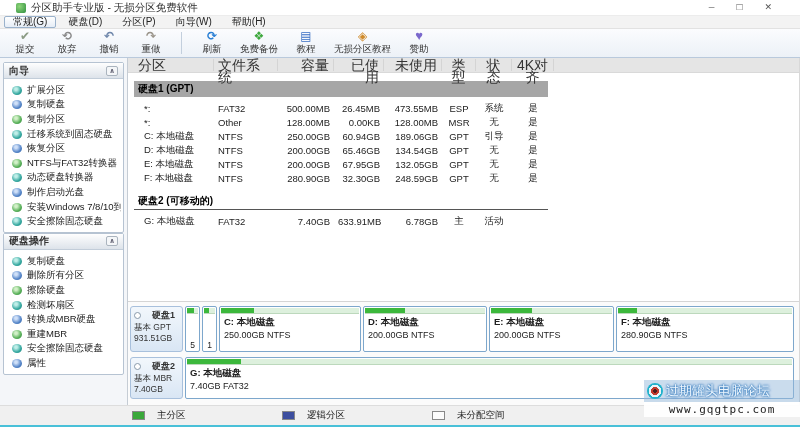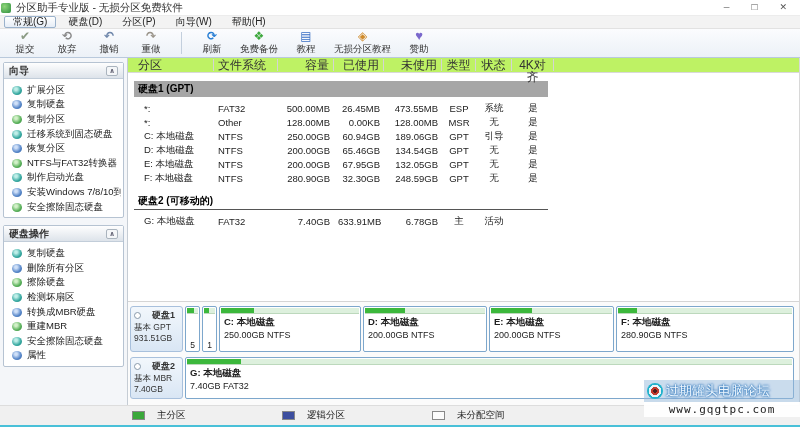--- a/index.html
+++ b/index.html
@@ -1,21 +1,21 @@
 <!DOCTYPE html>
 <html><head>
 <meta charset="utf-8">
 <style>
   *{box-sizing:border-box}
   html,body{margin:0;padding:0}
   body{width:800px;height:427px;overflow:hidden;position:relative;background:#fff;
        font-family:"Liberation Sans","DejaVu Sans",sans-serif;font-size:10.5px;color:#222}
 
   
-  .titlebar{height:16px;display:flex;align-items:center;padding:0 1px;background:#fff;border-bottom:1px solid #ececec}
+  .titlebar{height:16px;display:flex;align-items:center;padding:0 16px;background:#fff;border-bottom:1px solid #ececec}
   .app-icon{width:10px;height:10px;border-radius:2px;margin-right:5px;
             background:radial-gradient(circle at 35% 35%,#8fd67a,#2f8f3f)}
   .title{font-size:10.5px;color:#333;white-space:nowrap}
   .winctl{margin-left:auto;display:flex;gap:22px;padding-right:12px;color:#555;font-size:10px;line-height:10px}
   .wbtn{cursor:default}
   .ic-min::before{content:"─";font-size:8px}
   .ic-max::before{content:"□";font-size:10px}
   .ic-close::before{content:"✕";font-size:9px}
 
   
@@ -35,36 +35,36 @@
   .ic-refresh::before{content:"⟳";color:#2a7fd4;font-weight:bold}
   .ic-backup::before{content:"❖";color:#3da83d}
   .ic-tutorial::before{content:"▤";color:#3a6fc4}
   .ic-ptutorial::before{content:"◈";color:#d08a2a}
   .ic-heart::before{content:"♥";color:#7a68cc;font-size:13px}
 
   
   .main{display:flex;height:347px}
 
   
-  .sidebar{width:128px;flex:0 0 auto;background:#f4f6f9;border-right:1px solid #c5ccd4;padding:4px 3px;display:flex;flex-direction:column;gap:7px}
+  .sidebar{width:128px;flex:0 0 auto;background:#f4f6f9;border-right:1px solid #c5ccd4;padding:4px 3px;display:flex;flex-direction:column;}
   .panel{border:1px solid #b6c3d2;background:#fff;border-radius:2px}
   .phead{height:16px;display:flex;align-items:center;background:linear-gradient(#fefefe,#dde3ea);border-bottom:1px solid #c2cdd9;padding:0 5px;font-weight:bold;font-size:10px;color:#333}
   .pchev{margin-left:auto;font-size:7px;color:#667;border:1px solid #aab4be;border-radius:2px;padding:0 2px;line-height:8px;background:#f4f6f8}
   .pchev::before{content:"∧"}
   .pitems{padding:4px 2px 3px 2px}
   .pitem{display:flex;align-items:center;gap:5px;height:14.6px;padding-left:6px;font-size:9.5px;white-space:nowrap;overflow:hidden}
   .disk-ic{width:10px;height:9px;border-radius:50%;flex:0 0 auto;
            background:radial-gradient(circle at 40% 35%,#bfeee8 15%,#35a8a0 60%,#1f7f78)}
   .pitem:nth-child(3n+2) .disk-ic{background:radial-gradient(circle at 40% 35%,#cfe0f8 15%,#5585c8 60%,#2f5fa0)}
   .pitem:nth-child(3n) .disk-ic{background:radial-gradient(circle at 40% 35%,#d2f0c8 15%,#58b058 60%,#2f8040)}
 
   
   .content{flex:1;display:flex;flex-direction:column;background:#fff;border-right:1px solid #d8d8d8;position:relative}
   .tablewrap{height:244px;border-bottom:1px solid #d5d5d5;overflow:hidden}
-  .thead{display:flex;height:15px;align-items:center;background:#bef264;border-bottom:1px solid #d9d9d9;font-size:12px;color:#333;padding-left:6px}
+  .thead{display:flex;height:15px;align-items:center;background:#e5e5e5;border-bottom:1px solid #d9d9d9;font-size:14px;color:#333;padding-left:6px}
   .th{border-right:1px solid #d4d4d4;height:12px;line-height:12px;padding:0 4px}
   .thfill{flex:1;height:12px}
   .w0{width:80px}.w1{width:64px}
   .w2{width:56px;text-align:right}.w3{width:50px;text-align:right}.w4{width:58px;text-align:right}
   .w5{width:34px;text-align:center}.w6{width:36px;text-align:center}.w7{width:42px;text-align:center}
   .tgroup{margin:8px 0 4px 6px;width:414px;font-weight:bold;font-size:10px;color:#000;padding:1px 4px}
   .tgroup.sel{background:#a6a6a6}
   .tgroup.plain{border-bottom:1px solid #555;}
   .trow{display:flex;height:14px;align-items:center;padding-left:6px;font-size:9.5px;color:#222}
   .trow .c{padding:0 4px}
@@ -190,20 +190,24 @@
         <div class="pitem">
             <span class="disk-ic"></span>
             <span>恢复分区</span>
           </div>
         <div class="pitem">
             <span class="disk-ic"></span>
             <span>NTFS与FAT32转换器</span>
           </div>
         <div class="pitem">
             <span class="disk-ic"></span>
+            <span>动态硬盘转换器</span>
+          </div>
+        <div class="pitem">
+            <span class="disk-ic"></span>
             <span>制作启动光盘</span>
           </div>
         <div class="pitem">
             <span class="disk-ic"></span>
             <span>安装Windows 7/8/10到移...</span>
           </div>
         <div class="pitem">
             <span class="disk-ic"></span>
             <span>安全擦除固态硬盘</span>
           </div>

